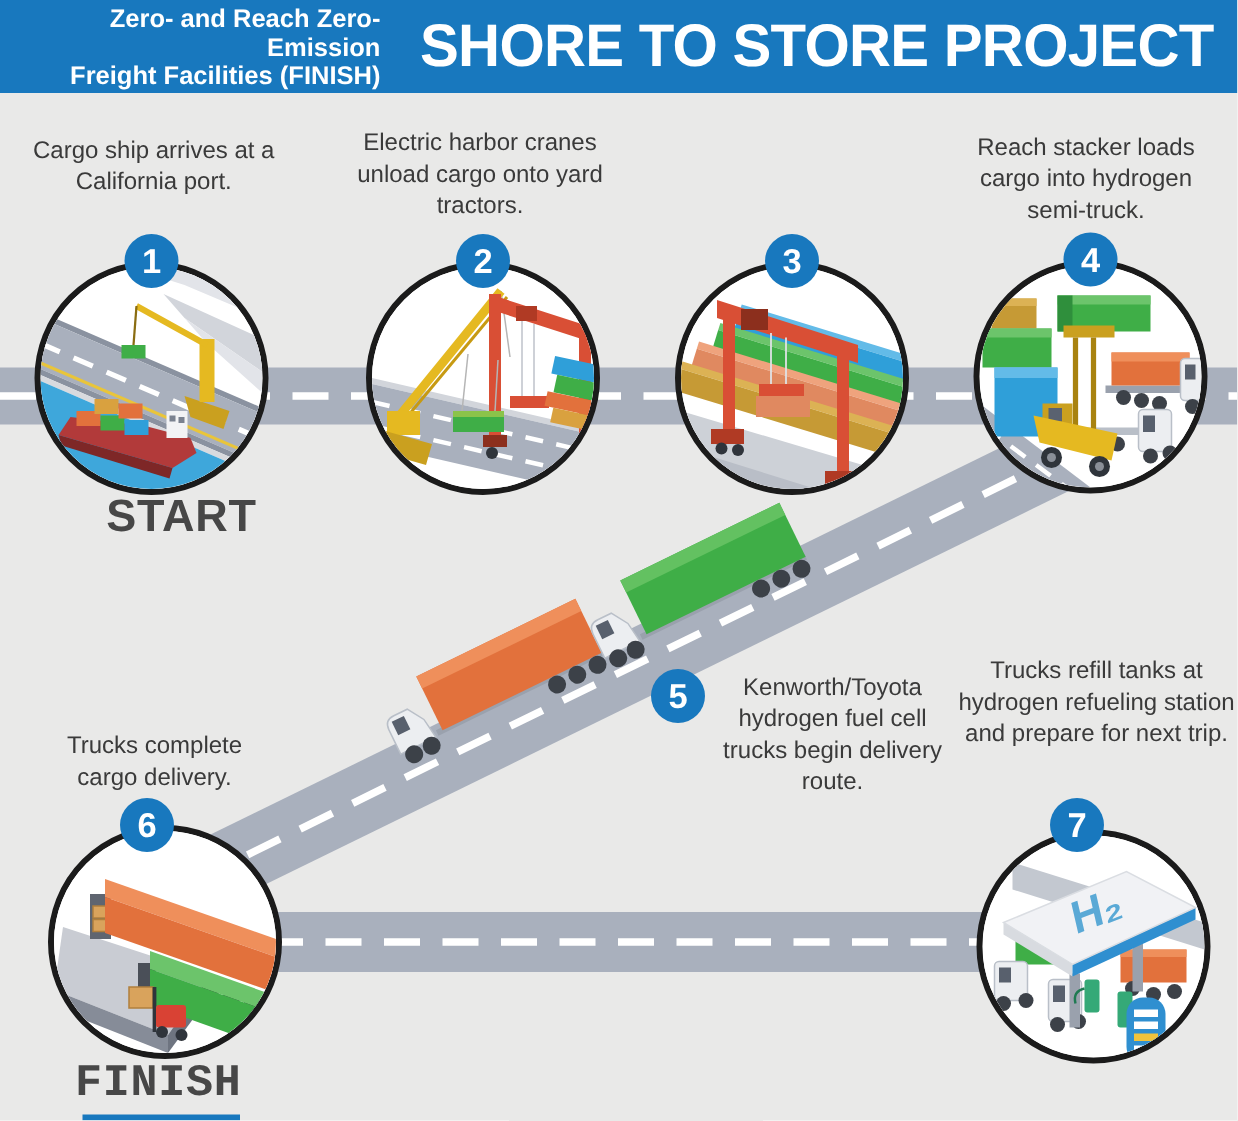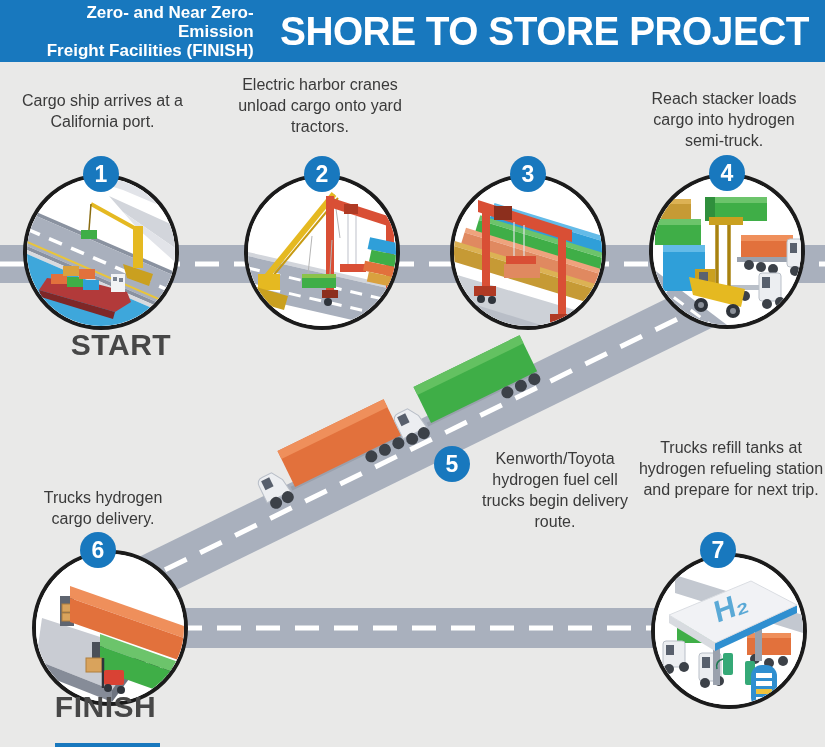--- a/index.html
+++ b/index.html
@@ -37,21 +37,21 @@
 
   .footer-accent{position:absolute;left:55px;top:743px;width:105px;height:4px;background:var(--header-blue);z-index:5;}
 </style>
 </head>
 <body>
 
 <div class="canvas">
 
   <div class="header">
     <div class="program">
-      <div>Zero- and Near Zero-Emission</div>
+      <div>Zero- and Reach Zero-Emission</div>
       <div>Freight Facilities (FINISH)</div>
     </div>
     <div class="title">SHORE TO STORE PROJECT</div>
   </div>
 
   <svg class="roads" width="825" height="747" viewBox="0 0 825 747">
     <g>
       <rect x="0" y="245" width="825" height="38" fill="var(--road-gray,#a9b0bd)"></rect>
       <line x1="0" y1="264" x2="825" y2="264" stroke="var(--road-dash,#fff)" stroke-width="5" stroke-dasharray="24 15"></line>
     </g>
@@ -85,24 +85,24 @@
         <circle cx="131" cy="-2" r="6" fill="#3c4148"></circle>
         <circle cx="146" cy="-2" r="6" fill="#3c4148"></circle>
       <path d="M2,-6 L2,-24 Q2,-31 9,-31 L19,-31 L26,-20 L28,-6 Z" fill="#eceef1" stroke="#b9bfc8" stroke-width="1"></path>
       <rect x="6" y="-28" width="9" height="10" fill="#58606d"></rect>
       <circle cx="10" cy="-2" r="6" fill="#3c4148"></circle>
         <circle cx="23" cy="-2" r="6" fill="#3c4148"></circle>
     </g>
   </svg>
 
   <div class="caption" style="left:20px;top:90px;width:165px;">Cargo ship arrives at a California port.</div>
-  <div class="caption" style="left:220px;top:74px;width:200px;">Electric harbor cranes unload cargo onto yard tractors.</div>
+  <div class="caption" style="left:220px;top:85px;width:200px;">Electric harbor cranes unload cargo onto yard tractors.</div>
   <div class="caption" style="left:632px;top:88px;width:184px;">Reach stacker loads cargo into hydrogen semi-truck.</div>
   <div class="caption" style="left:470px;top:448px;width:170px;">Kenworth/Toyota hydrogen fuel cell trucks begin delivery route.</div>
-  <div class="caption" style="left:23px;top:487px;width:160px;">Trucks hydrogen cargo delivery.</div>
+  <div class="caption" style="left:23px;top:487px;width:160px;">Trucks complete cargo delivery.</div>
   <div class="caption" style="left:633px;top:437px;width:196px;">Trucks refill tanks at hydrogen refueling station and prepare for next trip.</div>
 
   <div class="circle" style="left:23px;top:174px;">
     <svg width="148" height="148" viewBox="0 0 148 148">
       <rect width="148" height="148" fill="#fff"></rect>
       <polygon points="58,0 148,0 148,34 96,12" fill="#e2e4e9"></polygon>
       <polygon points="82,18 148,48 148,70 96,34" fill="#d2d5db"></polygon>
       <polygon points="96,34 148,70 148,84 110,50" fill="#e2e4e9"></polygon>
       <polygon points="0,30 148,94 148,98 0,34" fill="#8a92a0"></polygon>
       <polygon points="0,34 148,98 148,132 0,68" fill="#a9b0bd"></polygon>
@@ -339,16 +339,16 @@
       <span>5</span>
     </div>
   <div class="badge" style="left:80px;top:532px;">
       <span>6</span>
     </div>
   <div class="badge" style="left:700px;top:532px;">
       <span>7</span>
     </div>
 
   <div class="route-label" style="left:56px;top:328px;width:130px;">START</div>
-  <div class="route-label" style="left:28px;top:690px;width:155px;">FINISH</div>
+  <div class="route-label" style="left:28px;top:706px;width:155px;font-family:Liberation Mono, monospace;">FINISH</div>
 
   <div class="footer-accent"></div>
 </div>
 
 </body></html>

